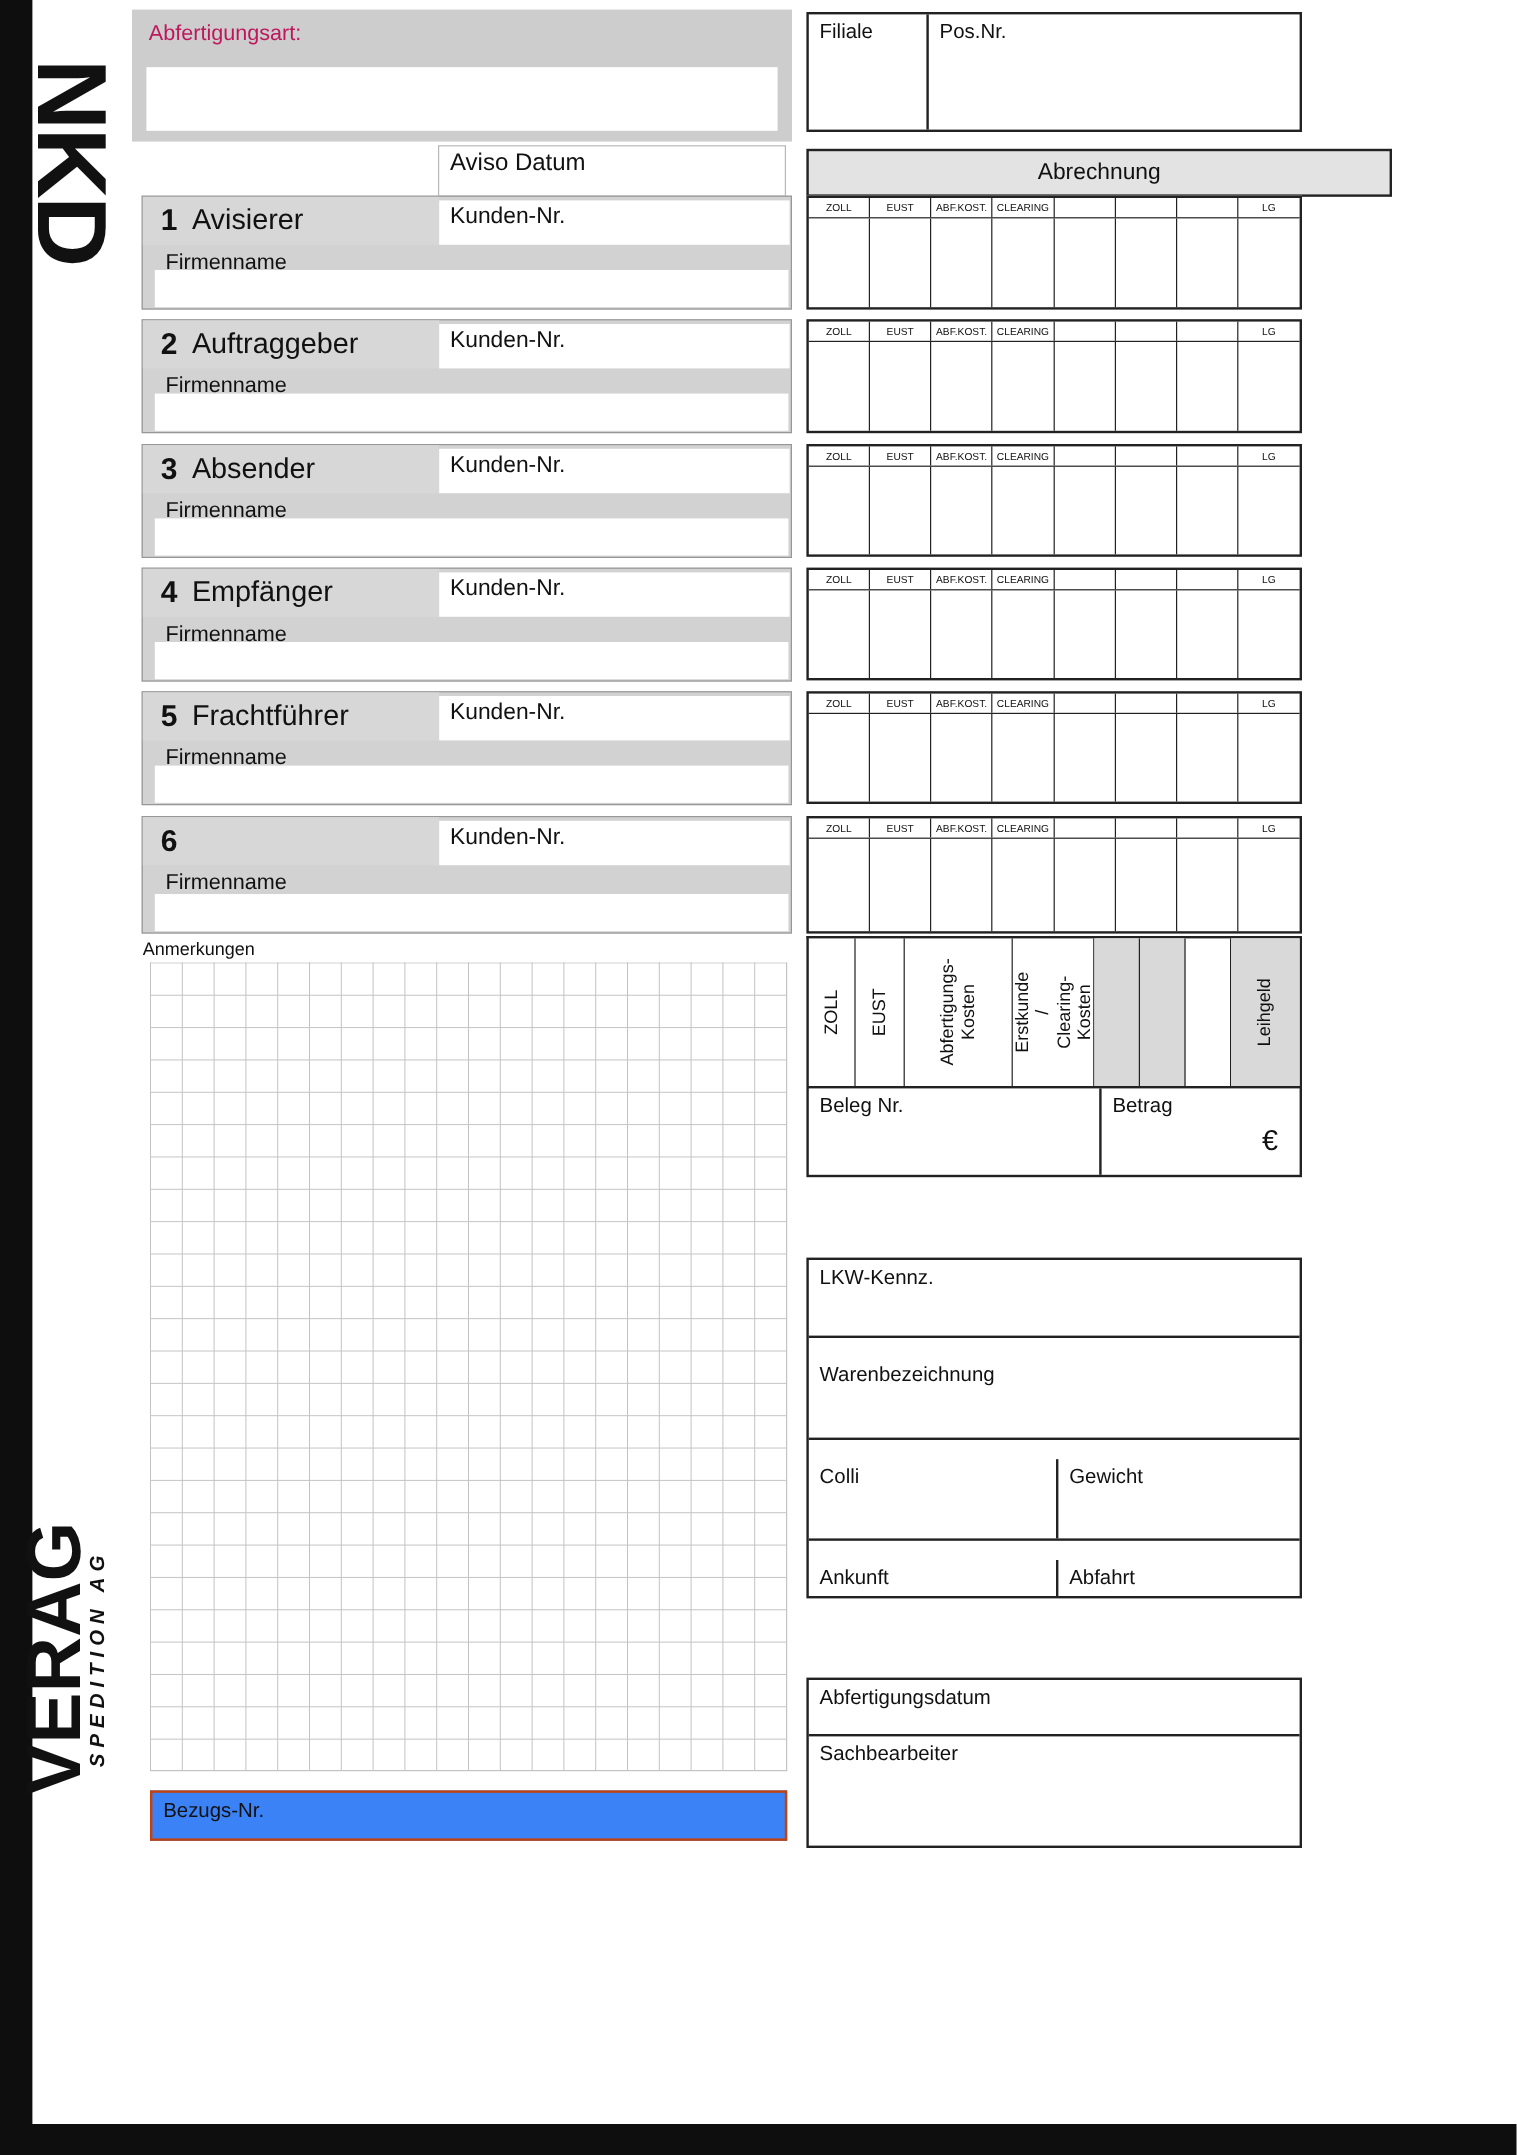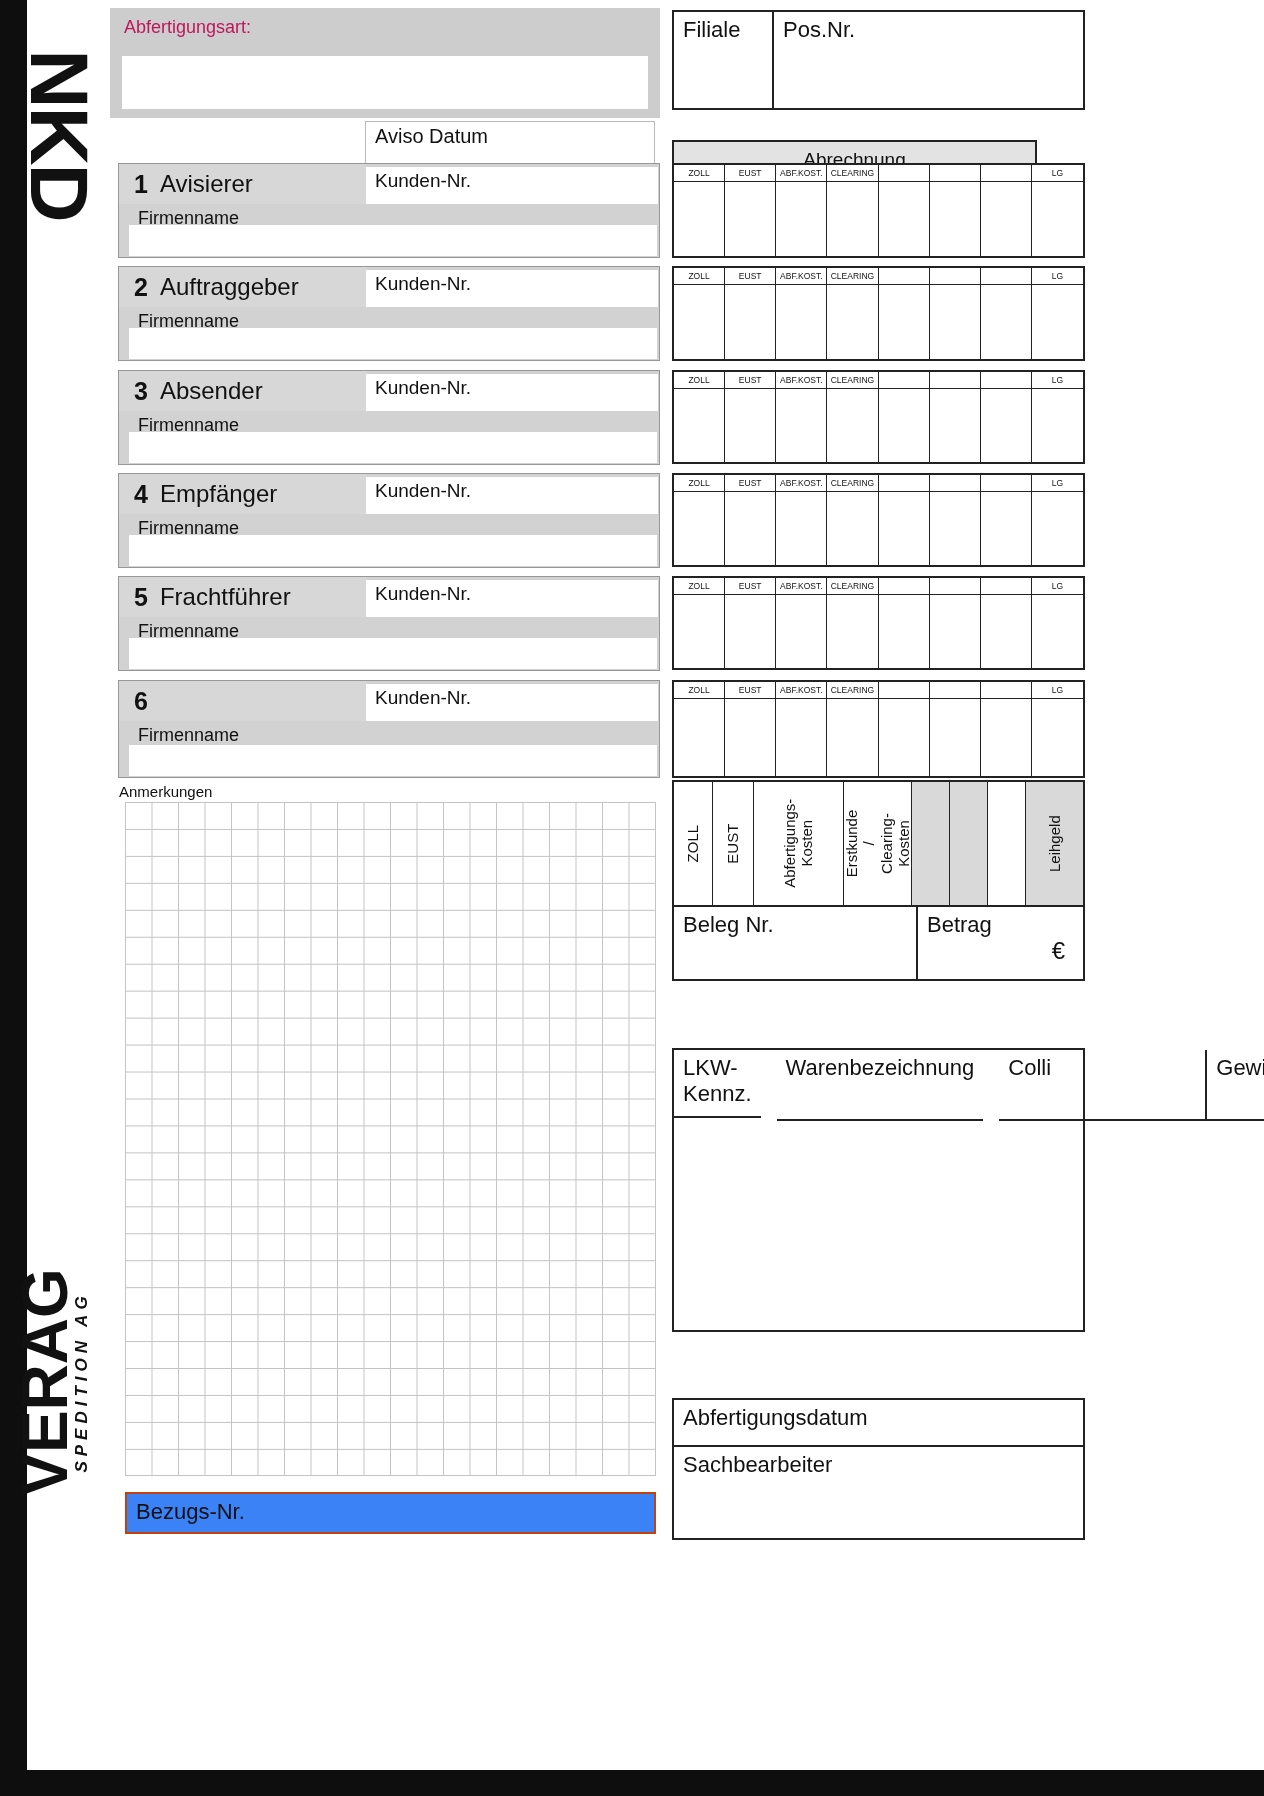--- a/index.html
+++ b/index.html
@@ -22,28 +22,28 @@
 
   
   .abf-panel { position:absolute; left:110px; top:8px; width:550px; height:110px; background:#cdcdcd; }
   .abf-label { position:absolute; left:14px; top:9px; font-size:18px; color:#be185d; }
   .abf-input { position:absolute; left:12px; top:48px; width:526px; height:53px; background:#fff; }
 
   
   .filiale-box { position:absolute; left:672px; top:10px; width:413px; height:100px; border:2px solid #222; background:#fff; display:flex; }
   .filiale-cell { width:100px; border-right:2px solid #222; }
   .posnr-cell { flex:1; }
-  .cell-label { display:block; padding:5px 9px; font-size:22px; color:#111; }
+  .cell-label { display:block; padding:5px 9px; font-size:17px; color:#111; }
 
   
   .aviso-box { position:absolute; left:365px; top:121px; width:290px; height:43px; background:#fff; border:1px solid #b8b8b8; }
   .aviso-box .cell-label { font-size:20px; padding:3px 9px; }
 
   
-  .abrechnung-header { position:absolute; left:672px; top:140px; width:365px; height:40px; background:#e3e3e3; border:2px solid #222; display:flex; align-items:center; justify-content:center; font-size:19px; color:#111; }
+  .abrechnung-header { position:absolute; left:672px; top:124px; width:488px; height:40px; background:#e3e3e3; border:2px solid #222; display:flex; align-items:center; justify-content:center; font-size:19px; color:#111; }
 
   
   .party { position:absolute; left:118px; width:542px; height:95px; background:#d2d2d2; border:1px solid #979797; }
   .party-title { position:absolute; left:0; top:0; width:247px; height:40px; background:#d7d7d7; display:flex; align-items:center; padding-left:15px; gap:12px; }
   .party-num { font-weight:bold; font-size:25px; color:#111; }
   .party-label { font-size:24px; color:#111; }
   .kunden-box { position:absolute; left:247px; top:3px; width:292px; height:37px; background:#fff; }
   .kunden-box .cell-label { font-size:19px; padding:3px 9px; }
   .firmen-label { position:absolute; left:19px; top:44px; font-size:18px; color:#111; }
   .firmen-box { position:absolute; left:10px; top:61px; width:528px; height:31px; background:#fff; }
@@ -62,21 +62,21 @@
   .vcell span { display:block; transform:rotate(-90deg); font-size:15px; line-height:1.15; text-align:center; white-space:pre-line; color:#111; }
   .vcell.gray { background:#d9d9d9; }
 
   
   .beleg-row { position:absolute; left:672px; top:905px; width:413px; height:76px; border:2px solid #222; background:#fff; display:flex; }
   .beleg-cell { width:244px; border-right:2px solid #222; position:relative; }
   .betrag-cell { flex:1; position:relative; }
   .euro { position:absolute; right:18px; top:30px; font-size:24px; color:#111; }
 
   
-  .ship-box { position:absolute; left:672px; top:1048px; width:413px; height:284px; border:2px solid #222; background:#fff; display:flex; flex-direction:row;gap:16px; }
+  .ship-box { position:absolute; left:672px; top:1048px; width:413px; height:284px; border:2px solid #222; background:#fff; display:flex; flex-direction:column;gap:16px; }
   .ship-row { position:relative; border-bottom:2px solid #222; }
   .ship-row:last-child { border-bottom:none; }
   .r-lkw { height:68px; }
   .r-waren { height:71px; }
   .r-colli { height:71px; display:flex; }
   .r-ankunft { flex:1; display:flex; }
   .half { width:208px; border-right:2px solid #222; position:relative; }
   .half2 { flex:1; position:relative; }
 
   

